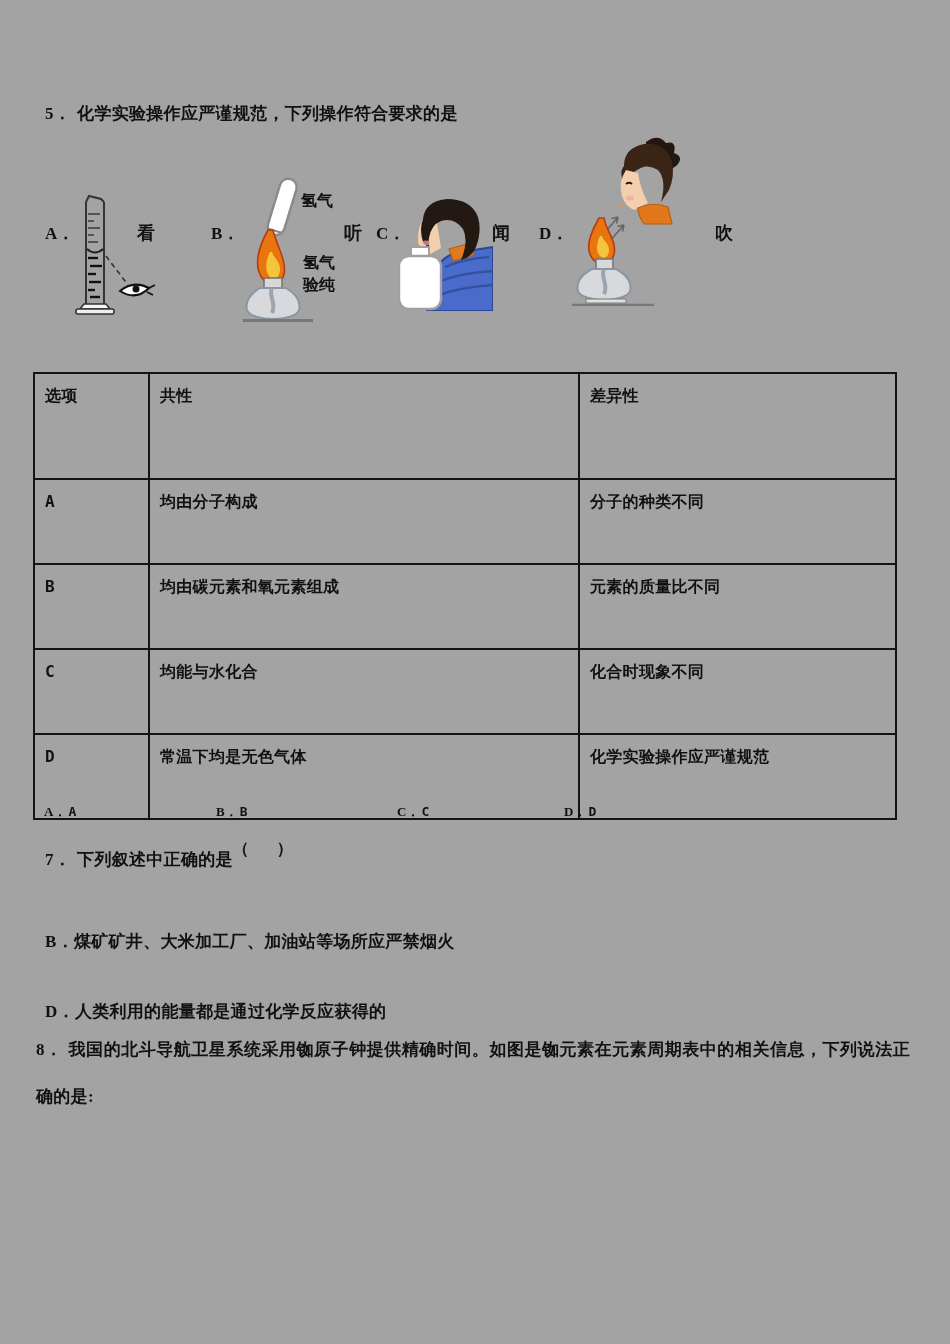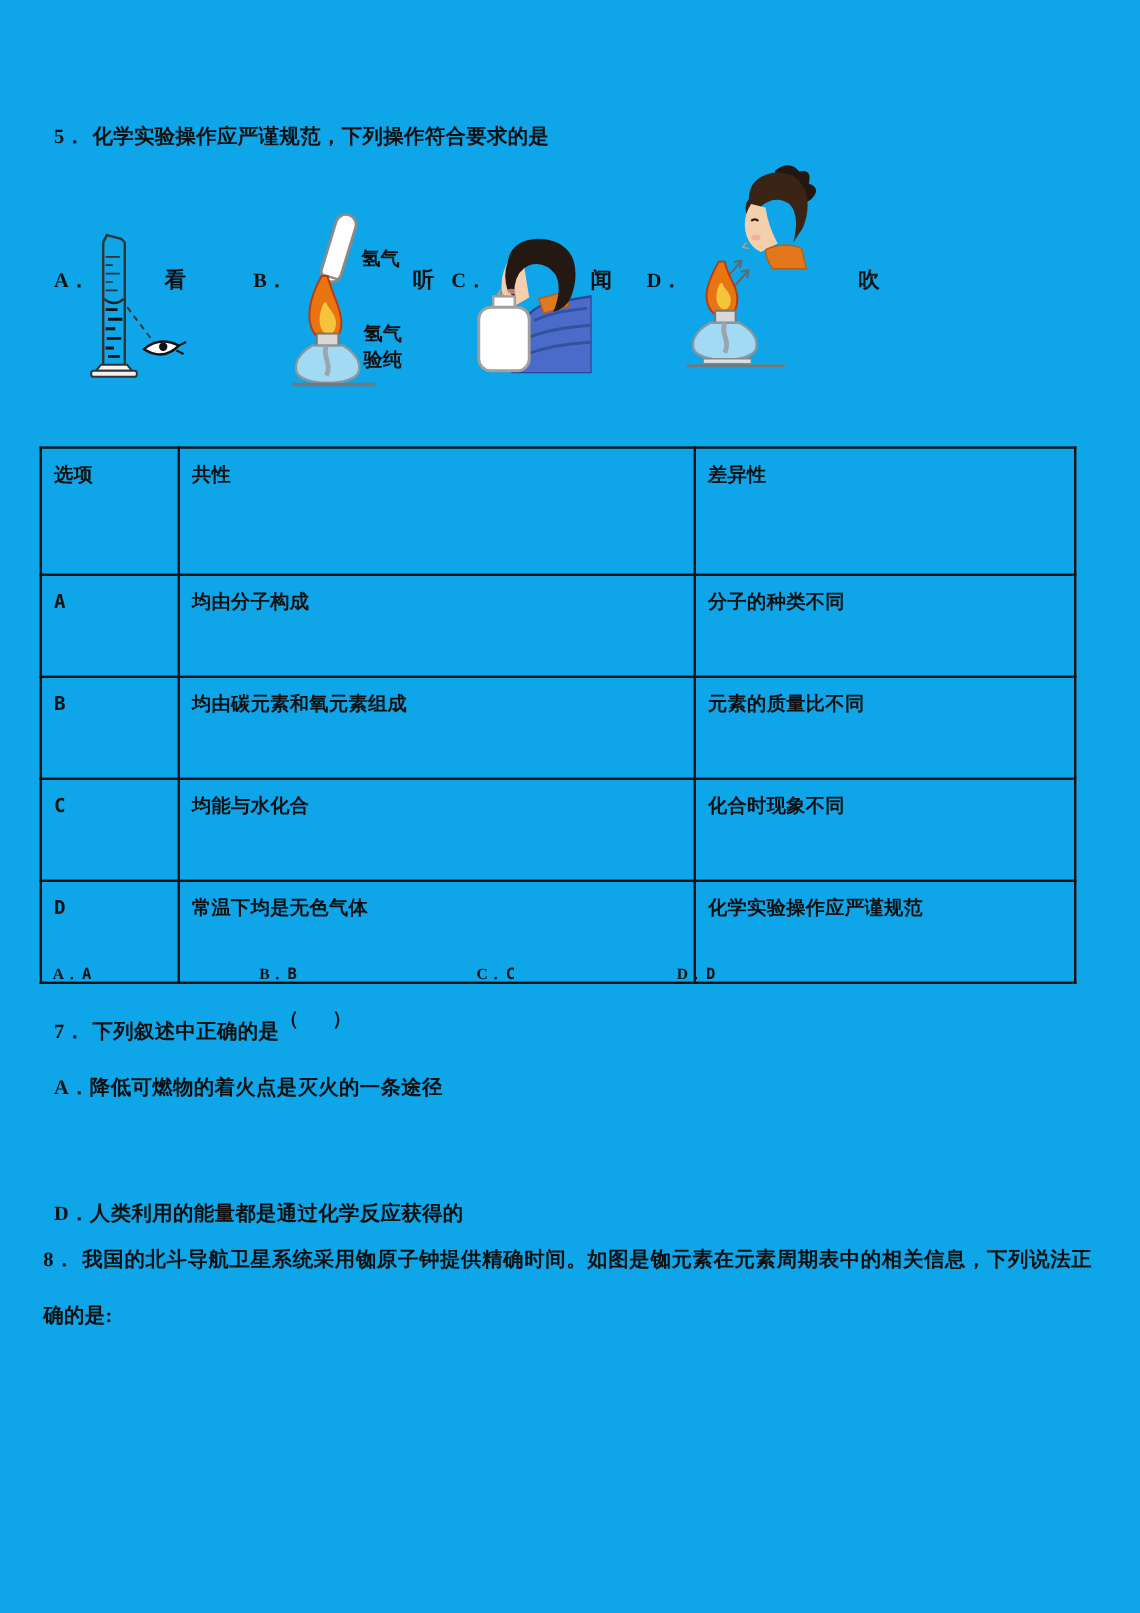--- a/index.html
+++ b/index.html
@@ -1,32 +1,32 @@
 <!DOCTYPE html>
 <html><head>
 <meta charset="utf-8">
 <style>
   * { box-sizing: border-box; }
   html,body { margin:0; padding:0; background:#ffffff; }
   .page {
     position: relative;
     width: 950px;
     height: 1344px;
-    background: #0ea5e9;
+    background: #a3a3a3;
     color: #111;
     font-family: "Liberation Serif", serif;
     overflow: hidden;
   }
   .abs { position: absolute; }
   .qline { font-size: 17px; font-weight: 700; line-height: 1.4; letter-spacing: .3px; white-space: nowrap; }
   .qnum { margin-right: 6px; }
   .action { font-size: 18px; font-weight: 700; }
   .optletter { font-size: 17px; font-weight: 700; }
   .mono { font-family: "DejaVu Sans Mono", monospace; }
-  .imglabel { font-size: 15px; font-weight: 700; line-height: 1.35; white-space: nowrap; margin-top: 16px; }
+  .imglabel { font-size: 15px; font-weight: 700; line-height: 1.35; white-space: nowrap; }
 
   table.cmp { border-collapse: collapse; table-layout: fixed; }
   table.cmp td {
     border: 2px solid #141414;
     vertical-align: top;
     padding: 12px 10px 0 10px;
     font-size: 16px;
     font-weight: 700;
     letter-spacing: .3px;
   }
@@ -176,20 +176,20 @@
 
   <span class="abs ansitem" style="left:44px; top:803px;"><span>A．</span><span class="val">A</span></span>
   <span class="abs ansitem" style="left:216px; top:803px;"><span>B．</span><span class="val">B</span></span>
   <span class="abs ansitem" style="left:397px; top:803px;"><span>C．</span><span class="val">C</span></span>
   <span class="abs ansitem" style="left:564px; top:803px;"><span>D．</span><span class="val">D</span></span>
 
   <div class="abs qline" style="left:45px; top:848px;font-family:Liberation Serif, serif;">
     <span class="qnum">7．</span><span>下列叙述中正确的是</span><span class="sup">（　）</span>
   </div>
 
-  <div class="abs optrow" style="left:45px; top:895px;"><span>A．</span><span>降低可燃物的着火点是灭火的一条途径</span></div>
+  <div class="abs optrow" style="left:45px; top:930px;"><span>B．</span><span>煤矿矿井、大米加工厂、加油站等场所应严禁烟火</span></div>
   <div class="abs optrow" style="left:45px; top:1000px;"><span>D．</span><span>人类利用的能量都是通过化学反应获得的</span></div>
 
   <div class="abs para" style="left:36px; top:1026px; width:874px;">
     <span class="qnum">8．</span><span>我国的北斗导航卫星系统采用铷原子钟提供精确时间。如图是铷元素在元素周期表中的相关信息，下列说法正确的是:</span>
   </div>
 
 </div>
 
 </body></html>

